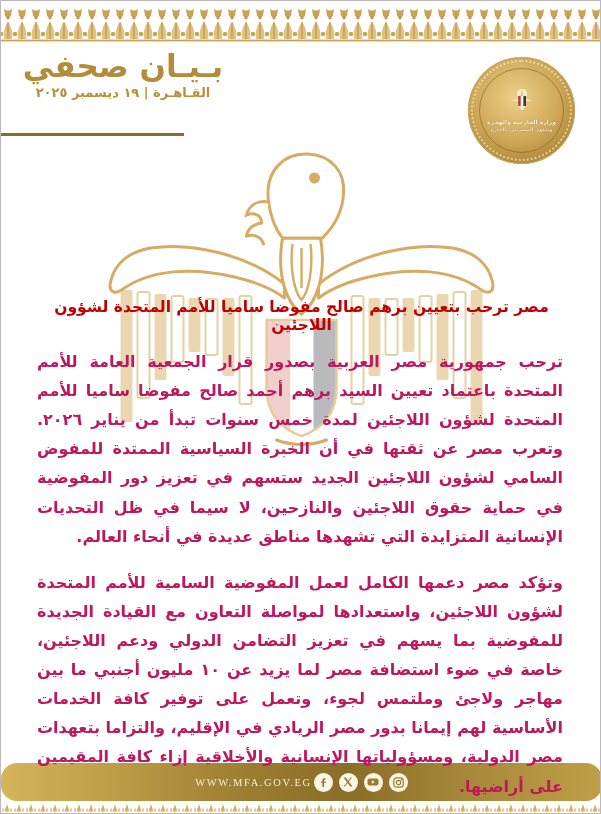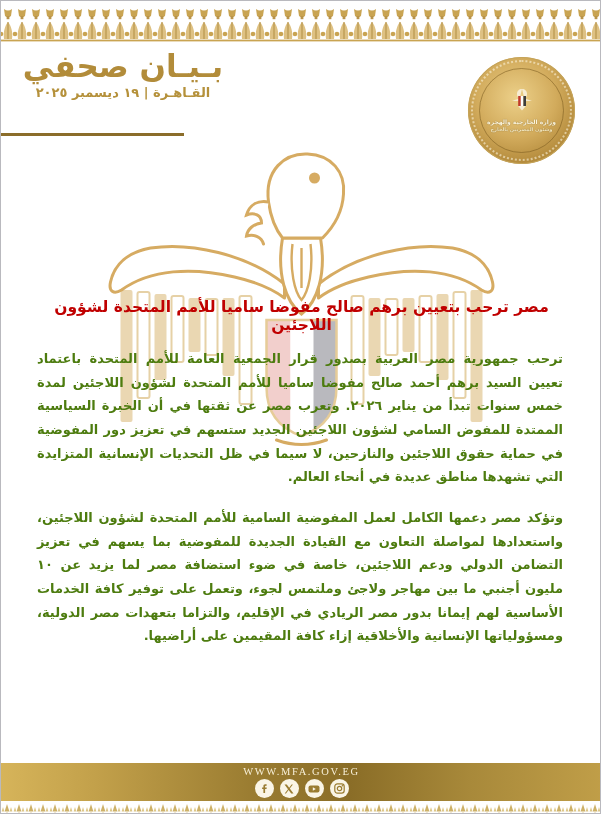--- a/index.html
+++ b/index.html
@@ -24,26 +24,26 @@
   .seal::after  { content:""; position:absolute; inset:11px; border-radius:50%; border:1px solid rgba(120,90,30,.55); }
   .seal-text { font-size:6px; color:#fdf6dd; font-weight:bold; line-height:1.5; direction:rtl; text-align:center; text-shadow:0 0 1px #7a5d20; }
   .seal-text .l2 { font-size:5px; color:#f3e6bd; }
   
   .watermark { position:absolute; left:103px; top:141px; width:395px; height:305px; z-index:0; }
   
   .headline { position:absolute; top:297px; left:26px; right:24px; z-index:2; direction:rtl;
     text-align:center; font-size:15.5px; font-weight:800; color:#c00000; }
   
   .body-text { position:absolute; top:346px; left:36px; right:37px; z-index:2; direction:rtl; }
-  .body-text p { font-size:13px; font-weight:bold; color:#4d7c0f; line-height:1.82;
+  .body-text p { font-size:16px; font-weight:bold; color:#be185d; line-height:1.82;
     text-align:justify; margin-bottom:17px; }
   
   .footer-band { position:absolute; top:762px; left:0; width:601px; height:38px;
     background:linear-gradient(90deg,#d6b45a 0%,#c2a04a 16%,#9a7c31 42%,#8a6d27 58%,#a8893a 78%,#c09e48 100%);
-    display:flex; flex-direction:column; align-items:center; justify-content:center; gap:2px; }
+    display:flex; flex-direction:row; align-items:center; justify-content:center; gap:2px;border-radius:16px; }
   .website { font-family:"Liberation Serif", serif; font-size:10.5px; letter-spacing:1.6px; color:#f7efd7; }
   .social { display:flex; gap:6px; }
   .sicon { width:19px; height:19px; border-radius:50%; background:#faf5e6; display:flex; align-items:center; justify-content:center; cursor:pointer; }
   .sicon svg { display:block; }
 </style>
 </head>
 <body>
 
 <div class="page">
 

